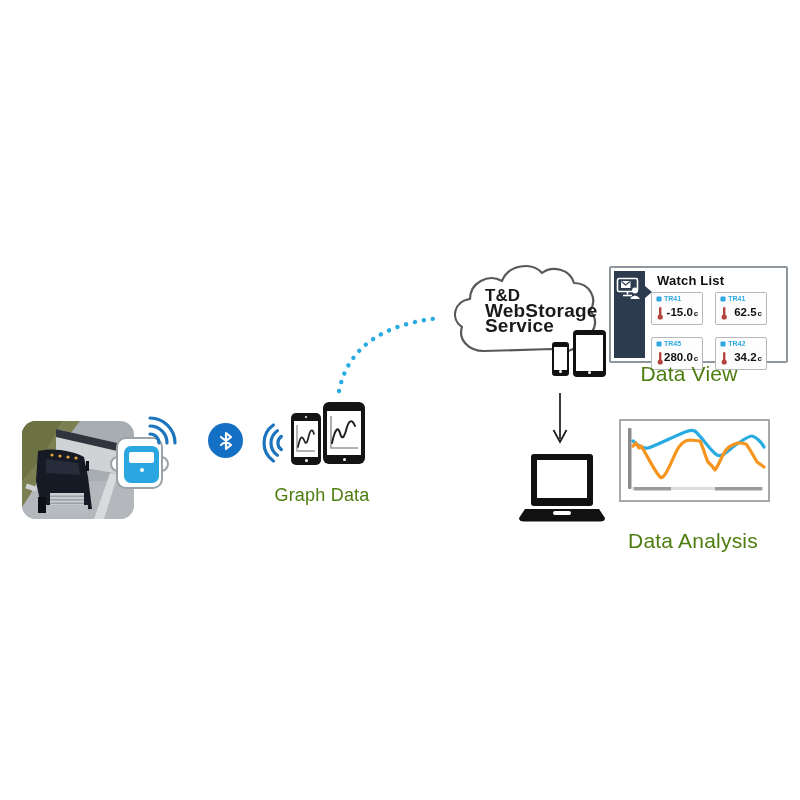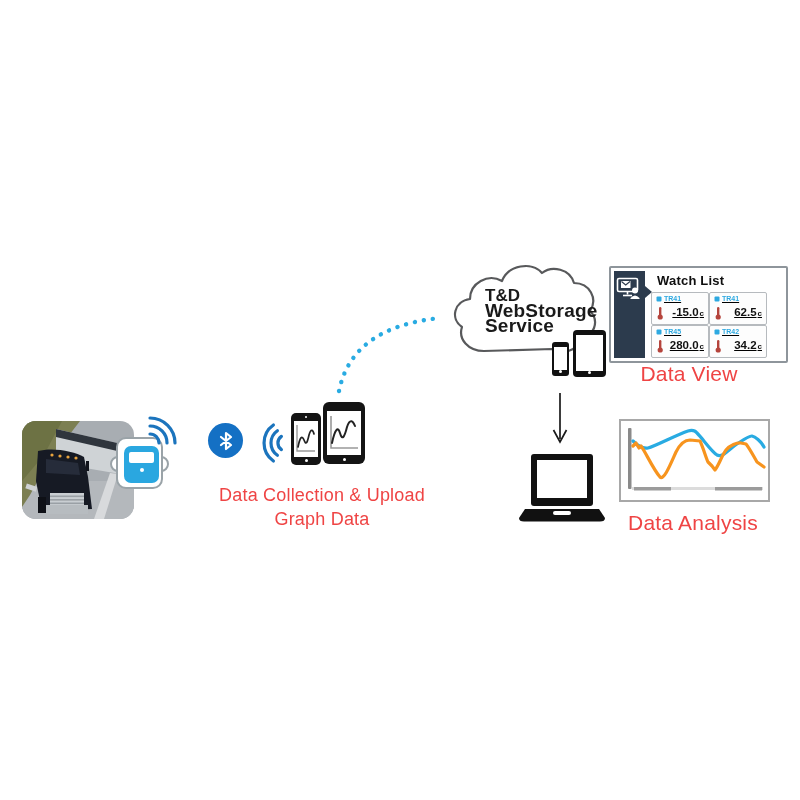--- a/index.html
+++ b/index.html
@@ -26,44 +26,44 @@
   .bt-icon{left:208px;top:423px;width:35px;height:35px;border-radius:50%;background:#1470c4;display:flex;align-items:center;justify-content:center;}
 
   
   .phone{left:291px;top:413px;width:30px;height:52px;background:#141414;border-radius:5px;}
   .phone .screen{position:absolute;left:3px;top:8px;width:24px;height:36px;background:#fff;}
   .tablet{left:323px;top:402px;width:42px;height:62px;background:#141414;border-radius:6px;}
   .tablet .screen{position:absolute;left:4px;top:9px;width:34px;height:44px;background:#fff;}
   .home-dot{position:absolute;left:50%;bottom:3px;width:3px;height:3px;margin-left:-1.5px;background:#fff;border-radius:50%;}
   .mic-dot{position:absolute;left:50%;top:3px;width:2px;height:2px;margin-left:-1px;background:#fff;border-radius:50%;}
 
-  .caption{color:#ef4444;text-align:center;letter-spacing:.2px;}
+  .caption{color:#4d7c0f;text-align:center;letter-spacing:.2px;}
   .caption-collection{left:177px;top:483px;width:290px;font-size:18px;line-height:24px;}
   .caption-dataview{left:609px;top:362px;width:160px;font-size:21px;}
-  .caption-analysis{left:608px;top:511px;width:170px;font-size:21px;}
+  .caption-analysis{left:608px;top:529px;width:170px;font-size:21px;}
 
   
   .dotted-arc{left:330px;top:305px;}
 
   
   .cloud-svg{left:450px;top:259px;}
   .cloud-text{left:477px;top:288px;color:#1a1a1a;font-weight:bold;line-height:15px;margin-left:8px;}
   .cloud-text .l1{font-size:17px;}
   .cloud-text .l2,.cloud-text .l3{font-size:19px;letter-spacing:.2px;}
   .cloud-phone{left:552px;top:342px;width:17px;height:34px;background:#111;border-radius:3px;}
   .cloud-phone .screen{position:absolute;left:2px;top:5px;width:13px;height:23px;background:#fff;}
   .cloud-tablet{left:573px;top:330px;width:33px;height:47px;background:#111;border-radius:4px;}
   .cloud-tablet .screen{position:absolute;left:3px;top:5px;width:27px;height:36px;background:#fff;}
 
   
   .watch-panel{left:609px;top:266px;width:179px;height:97px;background:#fff;border:2px solid #8e959b;border-radius:2px;box-sizing:border-box;}
   .wp-sidebar{position:absolute;left:3px;top:3px;bottom:3px;width:31px;background:#2c3b4d;}
   .wp-tail{position:absolute;left:34px;top:18px;width:0;height:0;border-top:6px solid transparent;border-bottom:6px solid transparent;border-left:7px solid #2c3b4d;}
   .wp-title{position:absolute;left:46px;top:5px;font-size:13px;font-weight:bold;color:#0f0f0f;letter-spacing:.2px;}
-  .wp-grid{position:absolute;left:40px;top:24px;width:116px;display:grid;grid-template-columns:1fr 1fr;gap:0;text-decoration:underline;}
+  .wp-grid{position:absolute;left:40px;top:24px;width:116px;display:grid;grid-template-columns:1fr 1fr;gap:12px;}
   .wp-card{border:1px solid #b6babe;border-radius:2px;background:#fdfdfd;padding:2px 4px 3px;height:26px;box-sizing:content-box;}
   .wp-card-label{display:flex;align-items:center;gap:2px;font-size:7px;font-weight:bold;color:#2da9e1;line-height:8px;}
   .wp-card-value{display:flex;align-items:baseline;margin-top:3px;}
   .wp-card-value .therm{align-self:center;}
   .wp-value{margin-left:auto;font-size:11.5px;font-weight:bold;color:#111;}
   .wp-unit{font-size:8px;font-weight:bold;color:#111;margin-left:1px;}
 
   
   .down-arrow{left:549px;top:391px;}
   .laptop{left:517px;top:452px;}
@@ -150,21 +150,20 @@
     <div class="screen">
       <svg width="34" height="44" viewBox="0 0 34 44">
         <path d="M4 5 L4 37 L31 37" fill="none" stroke="#999" stroke-width="1.6"></path>
         <path d="M5 32 C8 18 11 15 13 22 C15 29 17 28 20 16 C23 7 26 10 28 15" fill="none" stroke="#222" stroke-width="2" stroke-linecap="round"></path>
       </svg>
     </div>
     <div class="home-dot"></div>
   </div>
 
   <div class="abs caption caption-collection">
-    <div>Data Collection &amp; Upload</div>
     <div>Graph Data</div>
   </div>
 
   <svg class="abs dotted-arc" width="120" height="95" viewBox="0 0 120 95">
     <path d="M9 86 Q22 22 110 13" fill="none" stroke="#29abe2" stroke-width="4.4" stroke-linecap="round" stroke-dasharray="0.1 9"></path>
   </svg>
 
   <svg class="abs cloud-svg" width="148" height="104" viewBox="0 0 148 104">
     <path d="M34 92 C18 92 8 80 12 68 C0 60 4 42 20 40 C20 24 38 14 52 22 C58 6 82 2 92 14 C102 6 120 10 124 24 C140 24 148 40 140 52 C150 62 144 78 130 80 C128 92 112 96 102 90 Z" fill="#ffffff" stroke="#58595b" stroke-width="2.2" stroke-linejoin="round"></path>
   </svg>

